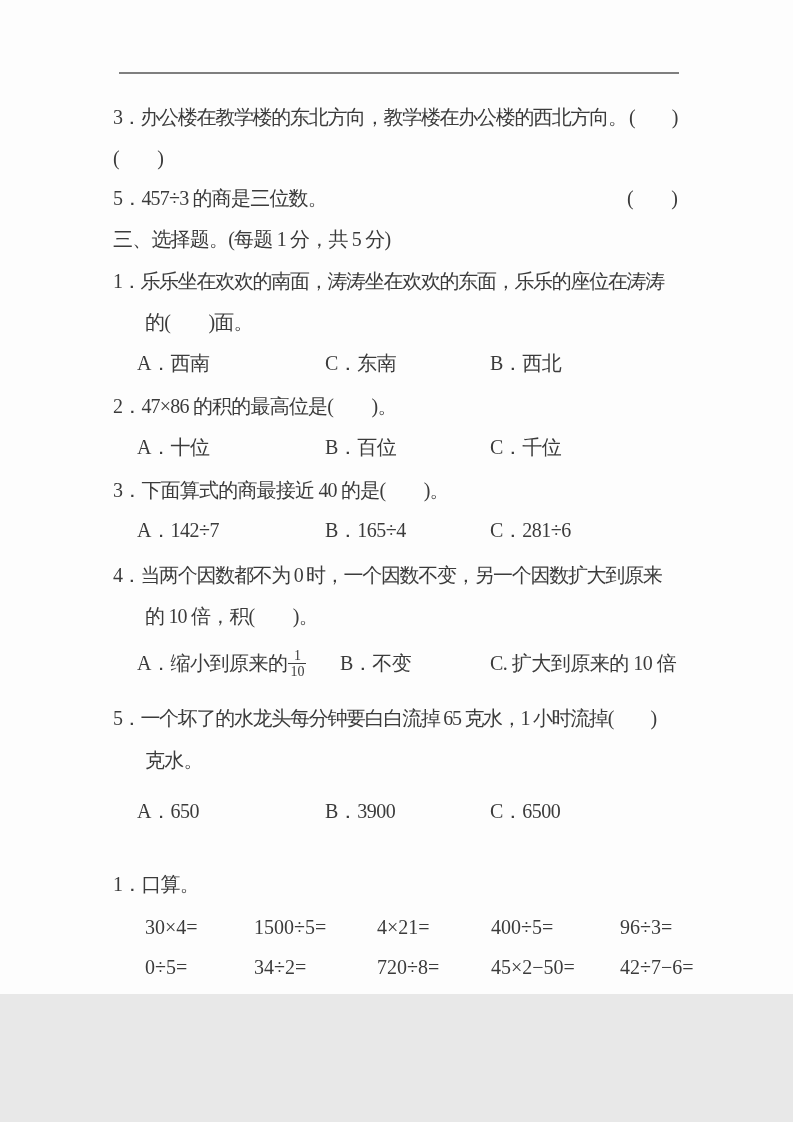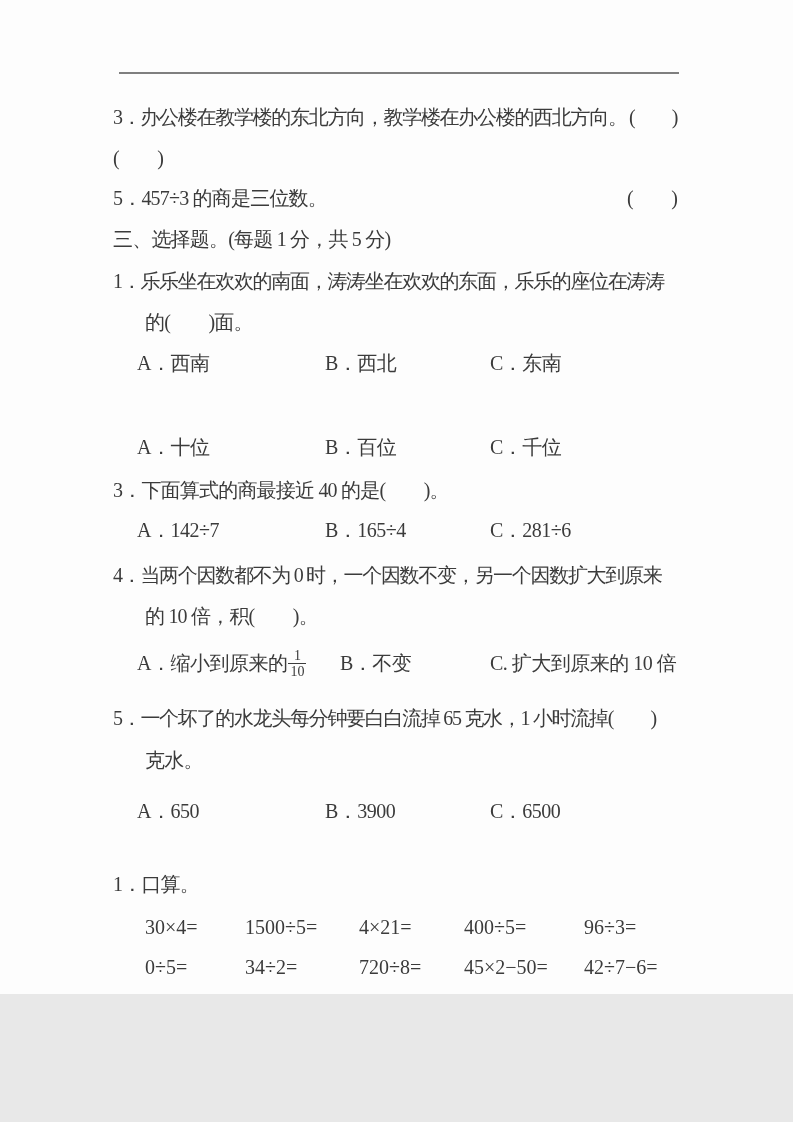--- a/index.html
+++ b/index.html
@@ -34,20 +34,21 @@
   }
   .opts.frac-row{
     grid-template-columns:203px 150px 1fr;
     height:52px;line-height:52px;
     align-items:center;
   }
   .oral{
     left:145px;width:532px;
     display:grid;grid-template-columns:100px 114px 105px 120px 1fr;
     letter-spacing:0;
+    gap:9px;
   }
   .frac{
     display:inline-flex;flex-direction:column;align-items:center;
     vertical-align:middle;line-height:1.05;font-size:14px;letter-spacing:0;
     margin-left:1px;position:relative;top:-1px;
   }
   .frac .den{border-top:1.5px solid #3b3b3b;padding:1px 2px 0 2px;}
   .frac .num{padding:0 2px;}
 </style>
 </head>
@@ -68,24 +69,25 @@
     <span>5．457÷3 的商是三位数。</span>
     <span>(　　)</span>
   </div>
 
   <div class="ln main" style="top:218px">三、选择题。(每题 1 分，共 5 分)</div>
 
   <div class="ln main tight" style="top:260px">1．乐乐坐在欢欢的南面，涛涛坐在欢欢的东面，乐乐的座位在涛涛</div>
   <div class="ln cont" style="top:301px">的(　　)面。</div>
   <div class="ln opts" style="top:342px">
     <span>A．西南</span>
+    <span>C．东南</span>
     <span>B．西北</span>
-    <span>C．东南</span>
   </div>
 
+  <div class="ln main" style="top:385px">2．47×86 的积的最高位是(　　)。</div>
   <div class="ln opts" style="top:426px">
     <span>A．十位</span>
     <span>B．百位</span>
     <span>C．千位</span>
   </div>
 
   <div class="ln main" style="top:469px">3．下面算式的商最接近 40 的是(　　)。</div>
   <div class="ln opts" style="top:509px">
     <span>A．142÷7</span>
     <span>B．165÷4</span>

